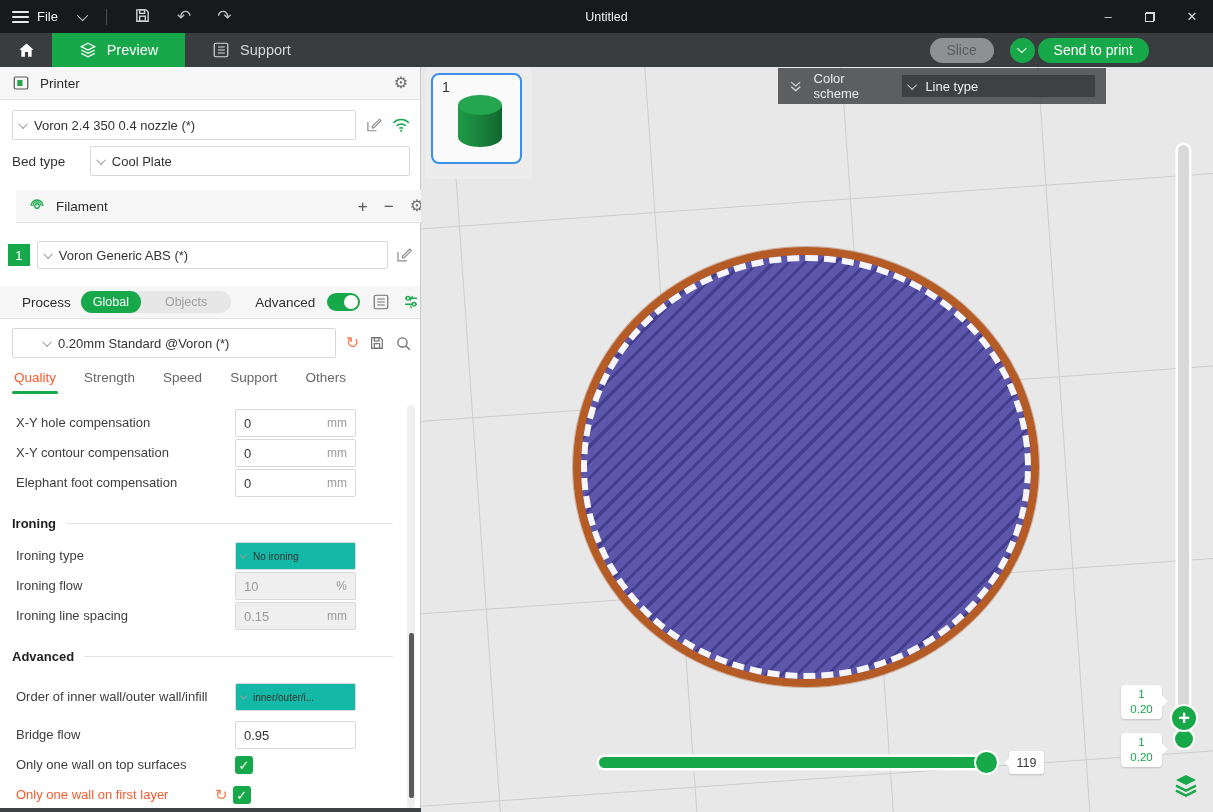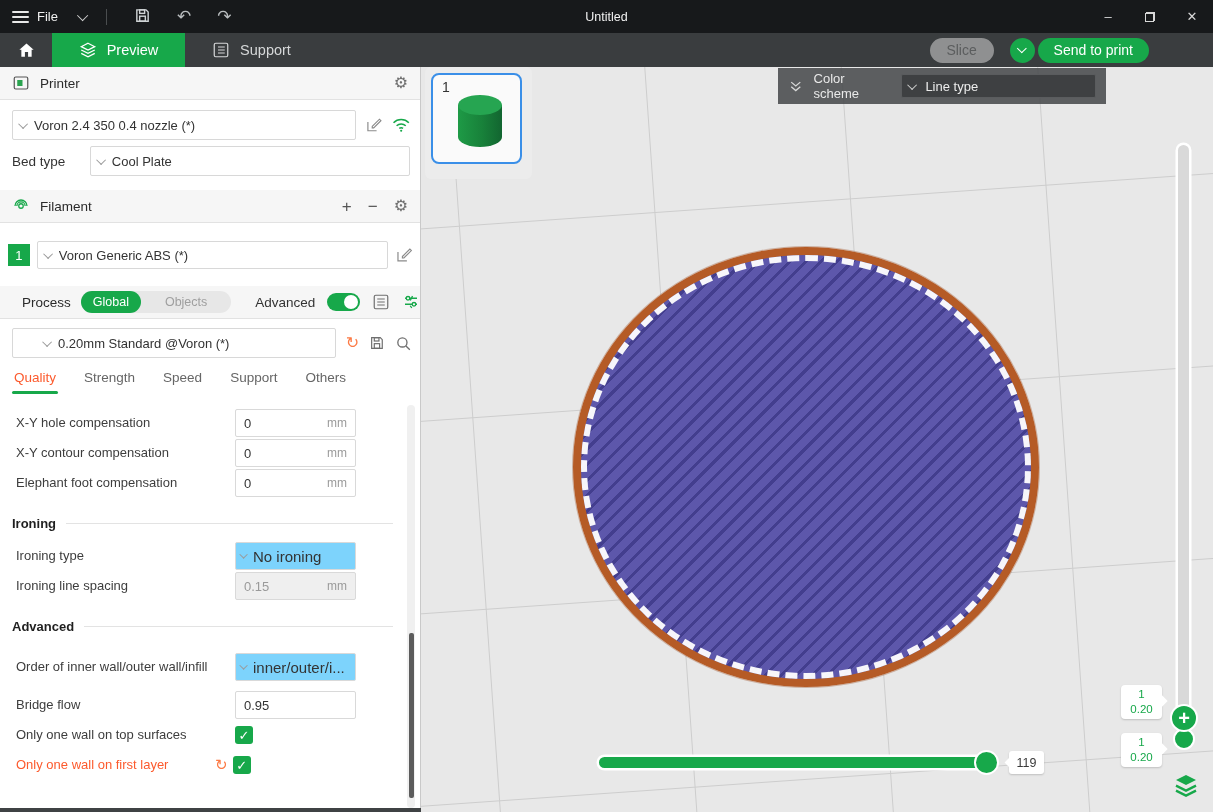--- a/index.html
+++ b/index.html
@@ -59,21 +59,21 @@
            display:flex; align-items:center; padding:0 8px; gap:6px; font-size:13px; color:#333; cursor:pointer; }
   .combo .chev { border-color:#9a9a9a; width:7px; height:7px; flex:0 0 auto; }
   .combo .val { white-space:nowrap; overflow:hidden; }
 
   .printer-row { position:absolute; left:12px; top:43px; width:398px; display:flex; align-items:center; gap:9px; }
   .printer-row .combo { width:356px; }
   .bed-row { position:absolute; left:12px; top:79px; width:398px; display:flex; align-items:center; }
   .bed-row .lbl { font-size:13.5px; color:#333; width:78px; }
   .bed-row .combo { width:321px; }
 
-  .filament-header { position:absolute; left:0; top:123px; width:100%;text-align:center; }
+  .filament-header { position:absolute; left:16px; top:123px; width:100%;text-align:center; }
   .filament-row { position:absolute; left:8px; top:174px; width:405px; display:flex; align-items:center; gap:7px; }
   .slot-badge { width:22px; height:22px; background:#17a84a; color:#fff; font-size:13px;
                 display:flex; align-items:center; justify-content:center; cursor:pointer; }
   .filament-row .combo { width:355px; height:28px; }
 
   .process-header { position:absolute; left:0; top:219px; width:100%; }
   .scope-pill { display:flex; align-items:center; background:#e7e7e7; border-radius:12px; height:22px; cursor:pointer; }
   .scope-global { background:#17a84a; color:#fff; border-radius:12px; padding:0 12px; height:22px;
                   display:flex; align-items:center; font-size:12.5px; }
   .scope-objects { color:#9f9f9f; padding:0 24px; font-size:12.5px; }
@@ -95,22 +95,22 @@
   .set-row { height:30px; display:flex; align-items:center; }
   .set-row .lbl { width:219px; font-size:13px; color:#3d3d3d; line-height:1.25; padding-right:6px; }
   .set-row.two-line { height:46px; }
   .set-row .lbl.modified { color:#fc5a2d; }
   .inputbox { width:121px; height:28px; border:1px solid #d9d9d9; border-radius:2px; background:#fff;
               display:flex; align-items:center; padding:0 8px; }
   .inputbox .v { font-size:13px; color:#333; flex:1; }
   .inputbox .u { font-size:12px; color:#9a9a9a; }
   .inputbox.disabled { background:#efefef; }
   .inputbox.disabled .v { color:#9a9a9a; }
-  .selectbox { width:121px; height:28px; border:1px solid #d9d9d9; border-radius:2px; background:#7dd3fc;
-               display:flex; align-items:center; padding:0 6px; gap:5px; font-size:15px; color:#333; cursor:pointer; }
+  .selectbox { width:121px; height:28px; border:1px solid #d9d9d9; border-radius:2px; background:#14b8a6;
+               display:flex; align-items:center; padding:0 6px; gap:5px; font-size:10px; color:#333; cursor:pointer; }
   .selectbox .chev { border-color:#9a9a9a; width:6px; height:6px; }
   .selectbox .val { white-space:nowrap; overflow:hidden; }
   .group-header { display:flex; align-items:center; height:24px; margin:13px 0 6px -4px; }
   .group-header .t { font-size:13px; font-weight:bold; color:#1f1f1f; white-space:nowrap; }
   .group-header::after { content:""; flex:1; height:1px; background:#e3e3e3; margin-left:10px; margin-right:12px; }
   .checkbox { width:18px; height:18px; background:#17a84a; border-radius:3px; color:#fff; font-size:13px;
               display:flex; align-items:center; justify-content:center; cursor:pointer; }
   .cb-gap { margin-left:0; }
   .revert-row-ic { color:#fc7a45; font-size:15px; margin-right:5px; }
 
@@ -388,20 +388,27 @@
       </div>
 
       <div class="set-row">
         <span class="lbl">Ironing type</span>
         <div class="selectbox">
           <span class="chev"></span>
           <span class="val">No ironing</span>
         </div>
       </div>
       <div class="set-row">
+        <span class="lbl">Ironing flow</span>
+        <div class="inputbox disabled">
+          <span class="v">10</span>
+            <span class="u">%</span>
+        </div>
+      </div>
+      <div class="set-row">
         <span class="lbl">Ironing line spacing</span>
         <div class="inputbox disabled">
           <span class="v">0.15</span>
             <span class="u">mm</span>
         </div>
       </div>
 
       <div class="group-header">
         <span class="t">Advanced</span>
       </div>

